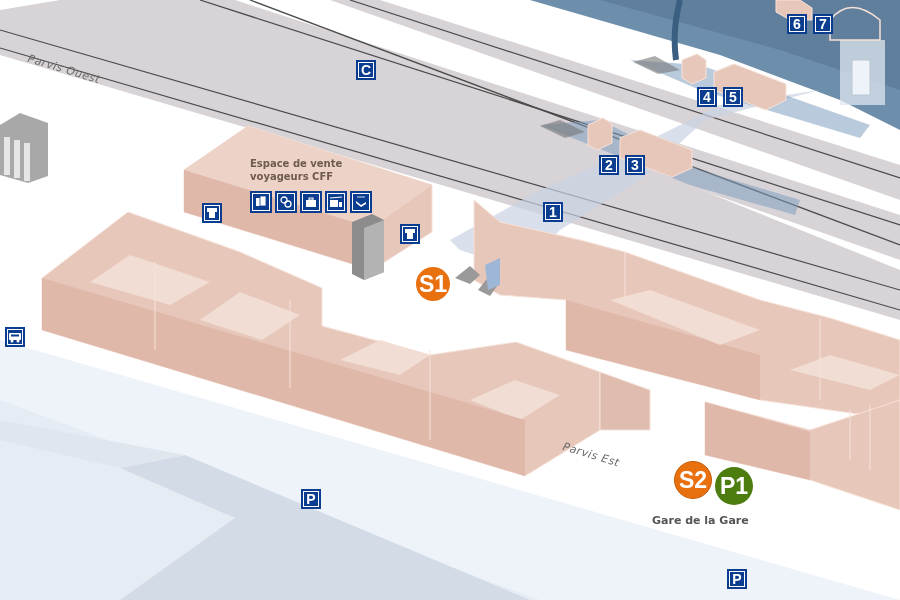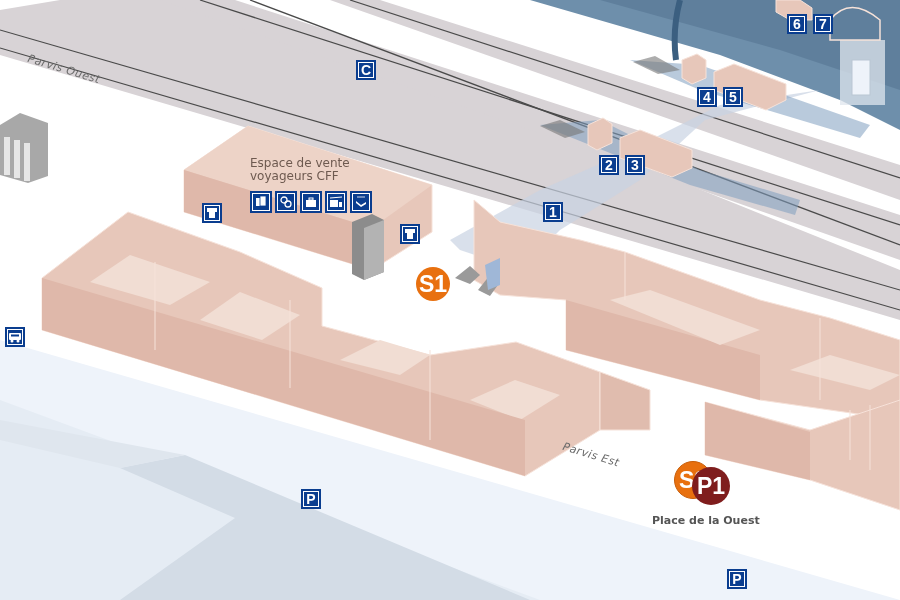--- a/index.html
+++ b/index.html
@@ -17,21 +17,21 @@
   .sign span { color: #ffffff; font-family: "Liberation Sans", sans-serif; font-weight: bold; font-size: 14px; line-height: 1; }
   .sign svg { width: 14px; height: 14px; }
   .circle {
     position: absolute; width: 36px; height: 36px; border-radius: 50%;
     display: flex; align-items: center; justify-content: center;
     color: #ffffff; font-family: "Liberation Sans", sans-serif; font-weight: bold; font-size: 23px;
   }
   .label { position: absolute; color: #555555; font-family: "DejaVu Sans", sans-serif; white-space: nowrap; }
   .label.street { font-size: 11px; font-style: italic; color: #6b6b6b; letter-spacing: 0.5px; }
   .label.place { font-size: 11px; font-weight: bold; color: #555555; }
-  .label.area { font-size: 12px; font-weight: normal; color: #6e5a50; line-height: 13px; }
+  .label.area { font-size: 10px; font-weight: bold; color: #6e5a50; line-height: 13px; }
 </style>
 </head>
 <body>
 
 <div class="map">
 
   <svg class="base" width="900" height="600" viewBox="0 0 900 600">
 
     <polygon points="0,340 900,600 0,600" fill="#eef3fa"></polygon>
     <polygon points="0,400 540,600 0,600" fill="#e5ecf4"></polygon>
@@ -102,21 +102,21 @@
     <line x1="850" y1="410" x2="850" y2="460" stroke="#f6e2d9"></line>
     <line x1="870" y1="405" x2="870" y2="470" stroke="#f6e2d9"></line>
 
     <polygon points="455,278 470,266 480,275 470,284" fill="#9a9a9a"></polygon>
     <polygon points="478,290 490,275 500,282 490,296" fill="#9a9a9a"></polygon>
     <polygon points="485,265 500,258 500,285 488,290" fill="#9fb7d7"></polygon>
   </svg>
 
   <div class="label street" style="left:30px; top:52px; transform: rotate(17deg); transform-origin:left top;">Parvis Ouest</div>
   <div class="label street" style="left:565px; top:440px; transform: rotate(17deg); transform-origin:left top;">Parvis Est</div>
-  <div class="label place" style="left:652px; top:514px;">Place de la Ouest</div>
+  <div class="label place" style="left:652px; top:514px;">Gare de la Gare</div>
 
   <div class="label area" style="left:250px; top:157px;">
     <div>Espace de vente</div>
     <div>voyageurs CFF</div>
   </div>
 
   <div class="sign" style="left:250px; top:191px; width:22px; height:22px;">
     <svg viewBox="0 0 14 14">
         <rect x="2" y="3" width="6" height="8" fill="#fff"></rect>
         <rect x="6" y="1" width="6" height="10" fill="#fff" stroke="#0a3d8f" stroke-width="0.8"></rect>
@@ -197,15 +197,15 @@
 
   <div class="sign" style="left:301px; top:489px;">
       <span>P</span>
     </div>
   <div class="sign" style="left:727px; top:569px;">
       <span>P</span>
     </div>
 
   <div class="circle" style="left:416px; top:267px; width:34px; height:34px; background:#e8700f;">S1</div>
   <div class="circle" style="left:674px; top:461px; background:#e8700f; border:1px solid #c85d08;">S2</div>
-  <div class="circle" style="left:692px; top:467px; width:38px; height:38px; background:#7f1d1d;">P1</div>
+  <div class="circle" style="left:715px; top:467px; width:38px; height:38px; background:#4d7c0f;">P1</div>
 
 </div>
 
 </body></html>

